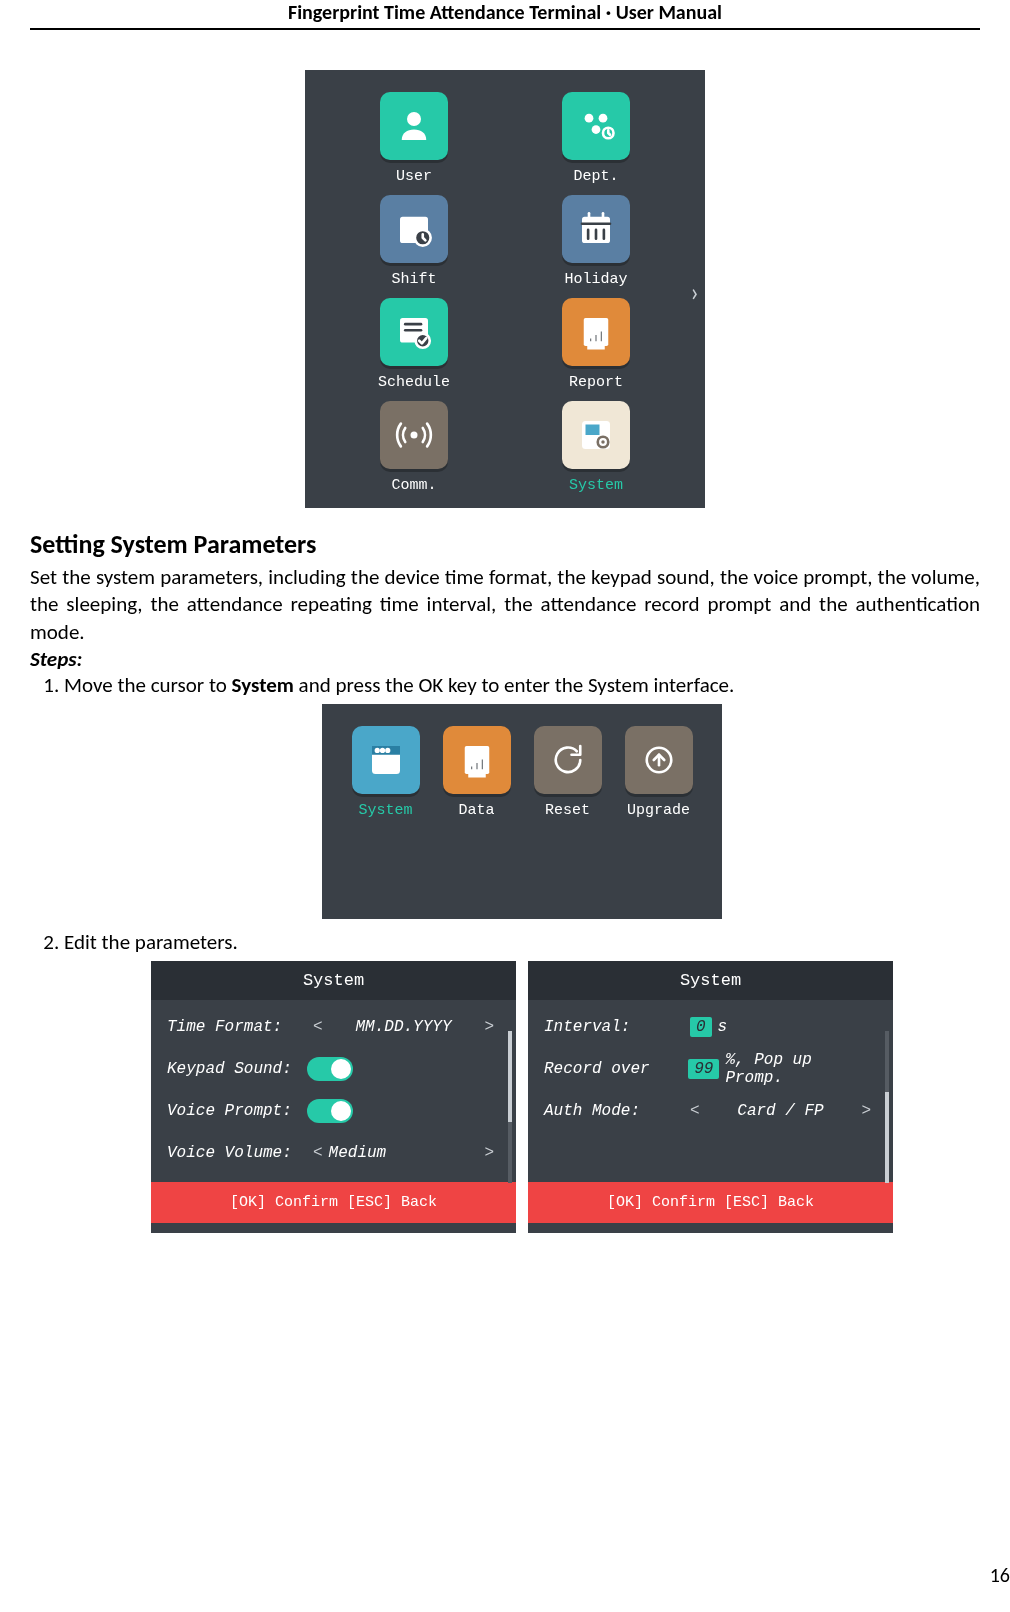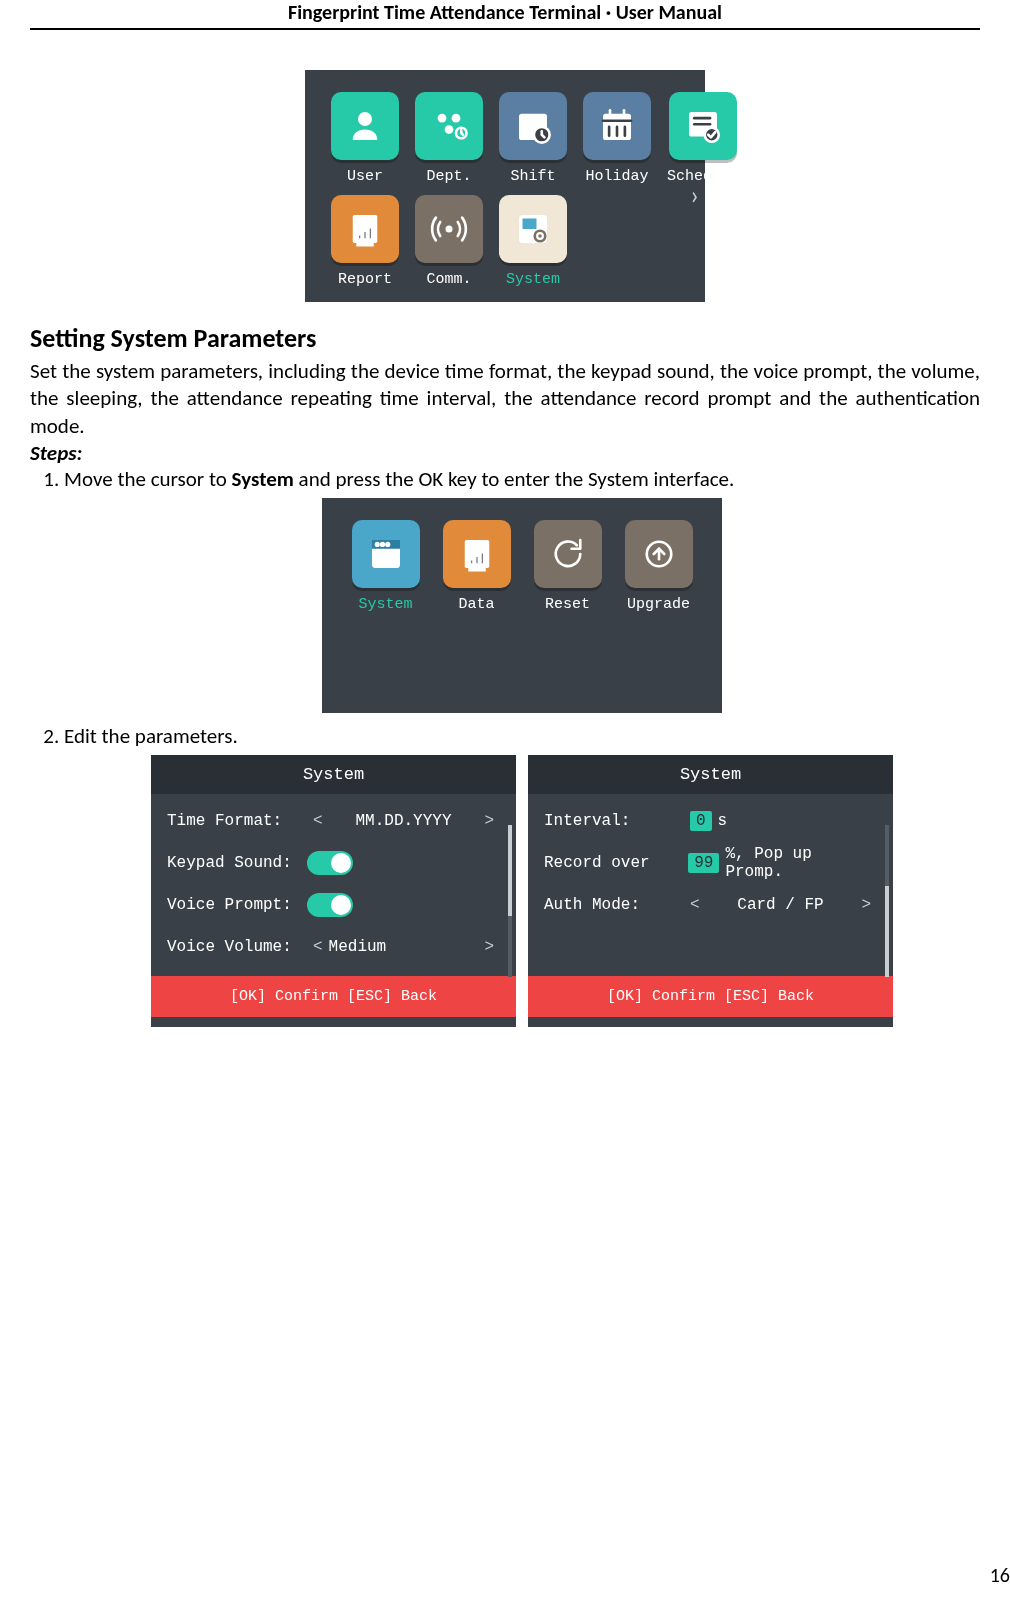--- a/index.html
+++ b/index.html
@@ -33,21 +33,21 @@
   }
 
   
   .shot1 {
     width: 400px;
     margin: 0 auto 20px;
     background: #3a4047;
     padding: 22px 26px 14px;
     position: relative;
   }
-  .grid { display: grid; grid-template-columns: repeat(5, 1fr); gap: 10px 16px; }
+  .grid { display: grid; grid-template-columns: repeat(2, 1fr); gap: 10px 16px; }
   .tile { text-align: center; }
   .tile .ico {
     width: 68px; height: 68px;
     border-radius: 10px;
     margin: 0 auto;
     display: flex; align-items: center; justify-content: center;
     box-shadow: 0 3px 0 rgba(0,0,0,.25);
   }
   .tile .lbl { margin-top: 8px; color: #fff; font-family: "Courier New", monospace; font-size: 15px; }
   .tile.selected .lbl { color: #26c9a8; }
@@ -87,21 +87,21 @@
     padding: 0 0 10px;
     position: relative;
   }
   .panel-title {
     background: #2a2f35;
     text-align: center;
     padding: 10px 0;
     margin-bottom: 14px;
     font-size: 17px;
   }
-  .panel-body { padding: 0 16px; min-height: 168px; }
+  .panel-body { padding: 0 16px; min-height: 168px; font-style: italic; }
   .setting-row { display: flex; align-items: center; margin-bottom: 16px; height: 26px; }
   .setting-row .k { width: 140px; }
   .val-pill {
     background: #26c9a8; color: #2a2f35;
     padding: 1px 6px; border-radius: 2px;
     margin: 0 6px;
   }
   .chev { color: #c9ced3; padding: 0 6px; }
   .toggle {
     width: 46px; height: 24px; border-radius: 12px;

